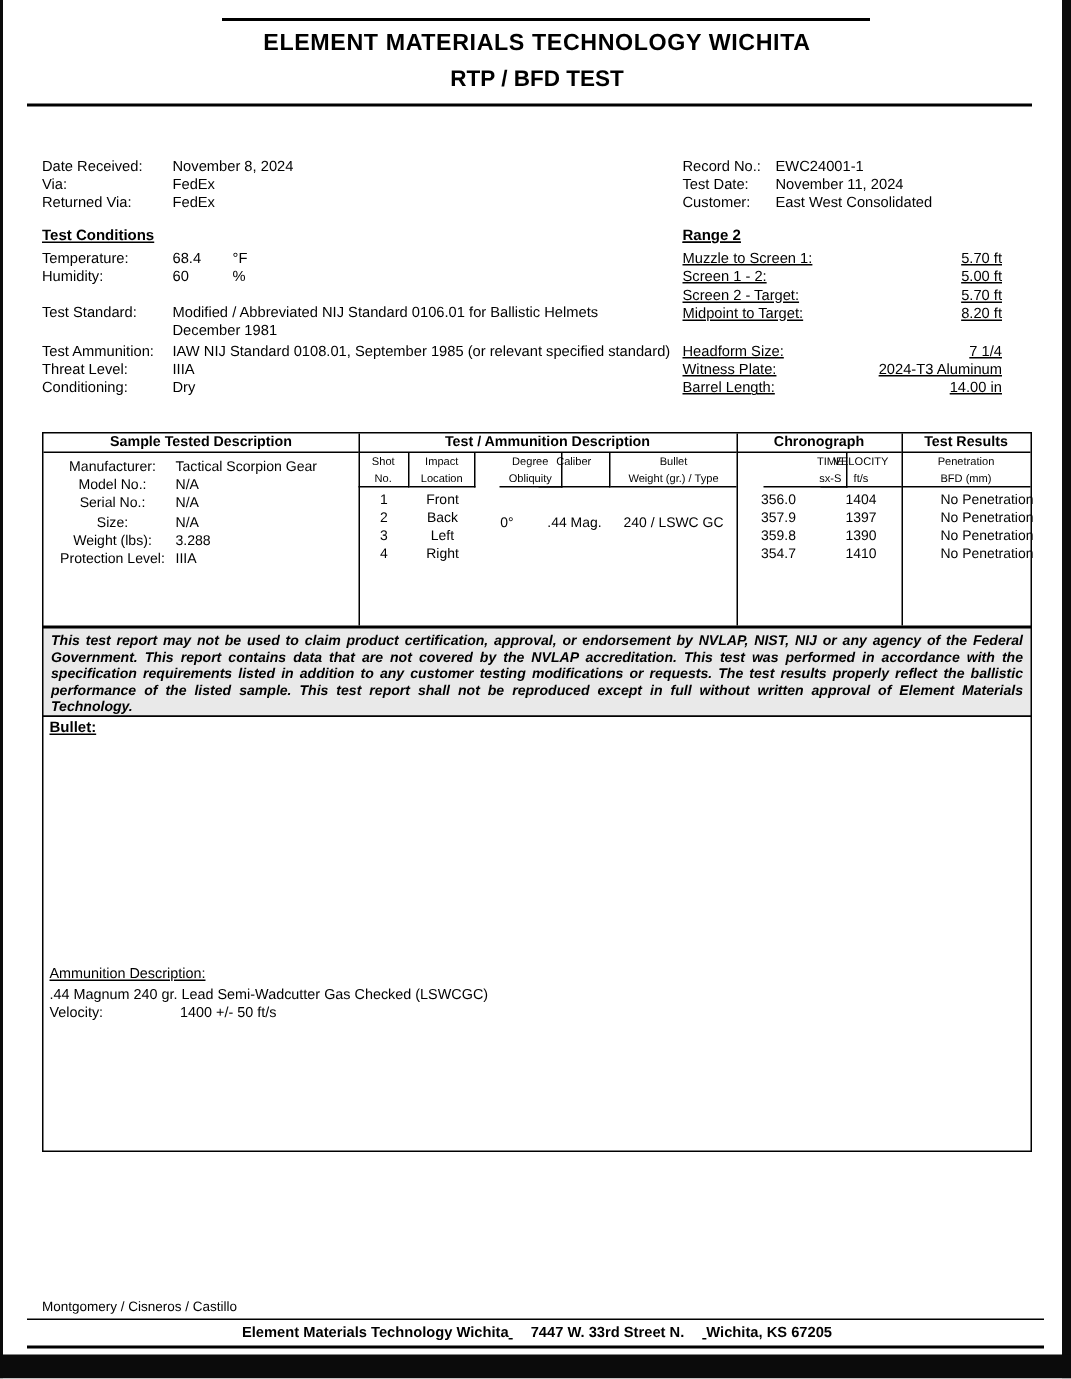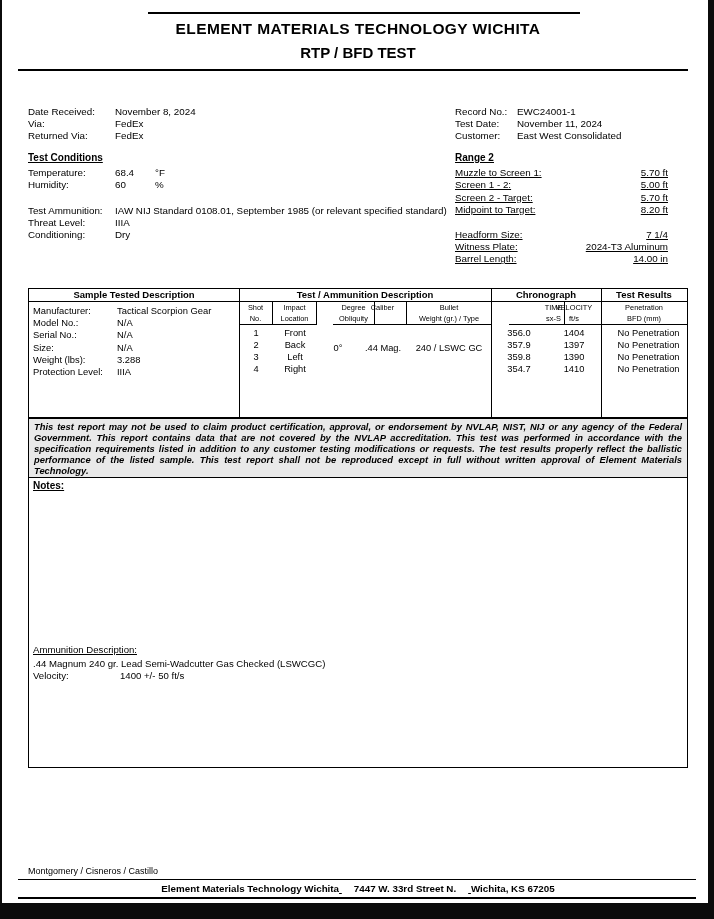--- a/index.html
+++ b/index.html
@@ -32,31 +32,31 @@
   .gap-above{margin-top:13px;}
   
   .ttable{position:absolute;left:28px;top:288px;width:660px;height:130px;
           border:1px solid #000;box-sizing:border-box;font-size:9.3px;}
   .vline{position:absolute;top:0;bottom:0;border-left:1px solid #000;}
   .th{position:absolute;top:0;height:13px;line-height:12px;font-weight:bold;text-align:center;
       border-bottom:1px solid #000;box-sizing:border-box;font-size:9.5px;}
   .sub{position:absolute;top:13px;height:23px;border-bottom:1px solid #000;box-sizing:border-box;
        text-align:center;font-size:7.4px;line-height:10.5px;padding-top:1px;}
   .sub.br{border-right:1px solid #000;}
-  .samplecol{position:absolute;left:0;top:16px;width:208px;font-size:9.4px;}
+  .samplecol{position:absolute;left:0;top:16px;width:208px;font-size:9.4px;text-align:center;}
   .samplecol .frow .lbl{flex:0 0 84px;padding-left:4px;}
   .shotrow{position:absolute;left:210px;width:450px;height:12px;display:flex;line-height:12px;}
   .c-no{flex:0 0 34px;text-align:center;}
   .c-loc{flex:0 0 44px;text-align:center;}
   .c-deg{flex:0 0 42px;}
   .c-cal{flex:0 0 48px;}
   .c-bul{flex:0 0 84px;}
   .c-time{flex:0 0 56px;text-align:center;}
   .c-vel{flex:0 0 54px;text-align:center;}
-  .c-res{flex:0 0 88px;text-align:center;padding-left:7px;box-sizing:border-box;}
+  .c-res{flex:0 0 88px;text-align:right;padding-left:7px;box-sizing:border-box;}
   .shared{position:absolute;top:53px;height:12px;line-height:12px;text-align:center;font-size:9.3px;}
   
   .disclaimer{position:absolute;left:28px;top:418px;width:660px;height:60px;background:#e9e9e9;
               border:1px solid #000;box-sizing:border-box;padding:2px 5px;
               font-size:9.4px;line-height:11.1px;font-weight:bold;font-style:italic;text-align:justify;}
   
   .notesbox{position:absolute;left:28px;top:477px;width:660px;height:291px;
             border:1px solid #000;box-sizing:border-box;}
   .notes-head{position:absolute;left:4px;top:2px;font-weight:bold;font-size:10px;text-decoration:underline;}
   .ammo{position:absolute;left:4px;top:166px;font-size:9.6px;line-height:12.2px;}
@@ -118,20 +118,27 @@
       <span class="lbl">Temperature:</span>
       <span class="unitv">68.4</span>
       <span>°F</span>
     </div>
     <div class="frow">
       <span class="lbl">Humidity:</span>
       <span class="unitv">60</span>
       <span>%</span>
     </div>
     <div class="sp10"></div>
+    <div class="frow" style="height:auto;">
+      <span class="lbl">Test Standard:</span>
+      <span>
+        <div>Modified / Abbreviated NIJ Standard 0106.01 for Ballistic Helmets</div>
+        <div>December 1981</div>
+      </span>
+    </div>
     <div class="sp2"></div>
     <div class="frow">
       <span class="lbl">Test Ammunition:</span>
       <span>IAW NIJ Standard 0108.01, September 1985 (or relevant specified standard)</span>
     </div>
     <div class="frow">
       <span class="lbl">Threat Level:</span>
       <span>IIIA</span>
     </div>
     <div class="frow">
@@ -283,21 +290,21 @@
     </div>
 
     <div class="shared" style="left:288px;width:42px;">0°</div>
     <div class="shared" style="left:330px;width:48px;">.44 Mag.</div>
     <div class="shared" style="left:378px;width:84px;">240 / LSWC GC</div>
   </div>
 
   <div class="disclaimer">This test report may not be used to claim product certification, approval, or endorsement by NVLAP, NIST, NIJ or any agency of the Federal Government.  This report contains data that are not covered by the NVLAP accreditation.  This test was performed in accordance with the specification requirements listed in addition to any customer testing modifications or requests.  The test results properly reflect the ballistic performance of the listed sample.  This test report shall not be reproduced except in full without written approval of Element Materials Technology.</div>
 
   <div class="notesbox">
-    <div class="notes-head">Notes:</div>
+    <div class="notes-head">Bullet:</div>
     <div class="ammo">
       <div class="ammo-head">Ammunition Description:</div>
       <div>.44 Magnum 240 gr. Lead Semi-Wadcutter Gas Checked (LSWCGC)</div>
       <div class="frow">
         <span class="lbl">Velocity:</span>
         <span>1400 +/- 50 ft/s</span>
       </div>
     </div>
   </div>
 

